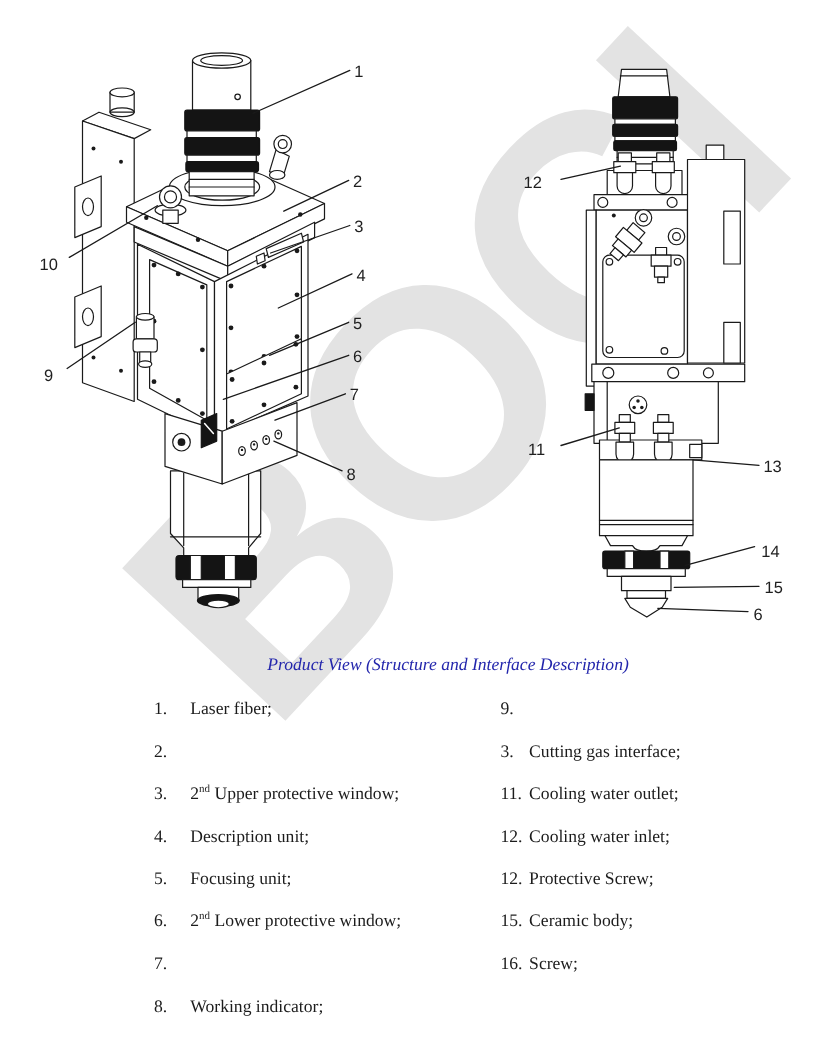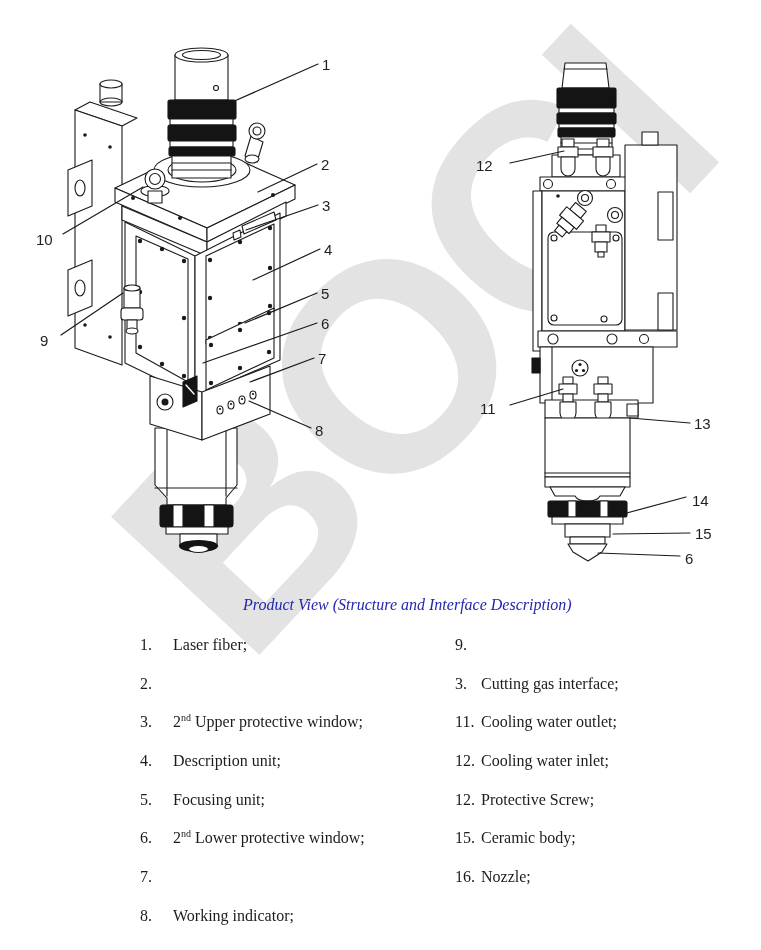--- a/index.html
+++ b/index.html
@@ -389,17 +389,17 @@
     <div class="prow">
       <span class="pnum">12.</span>
       <span class="ptext">Protective Screw;</span>
     </div>
     <div class="prow">
       <span class="pnum">15.</span>
       <span class="ptext">Ceramic body;</span>
     </div>
     <div class="prow">
       <span class="pnum">16.</span>
-      <span class="ptext">Nozzle;</span>
+      <span class="ptext">Screw;</span>
     </div>
   </div>
 
 </div>
 
 </body></html>

